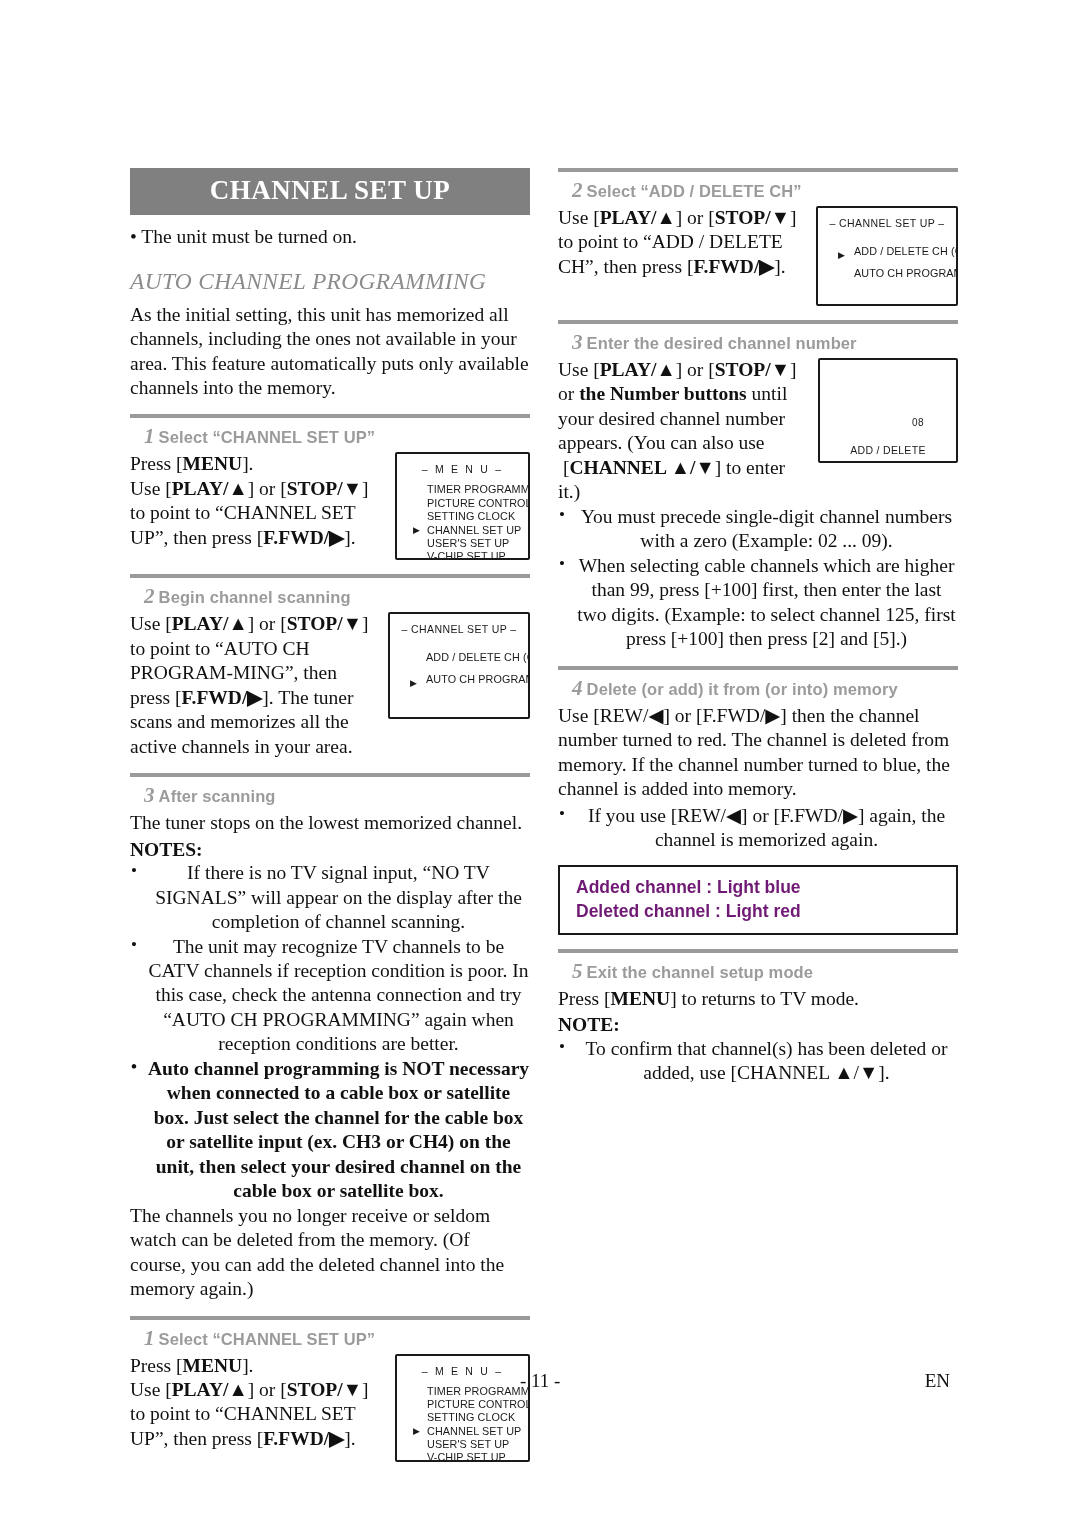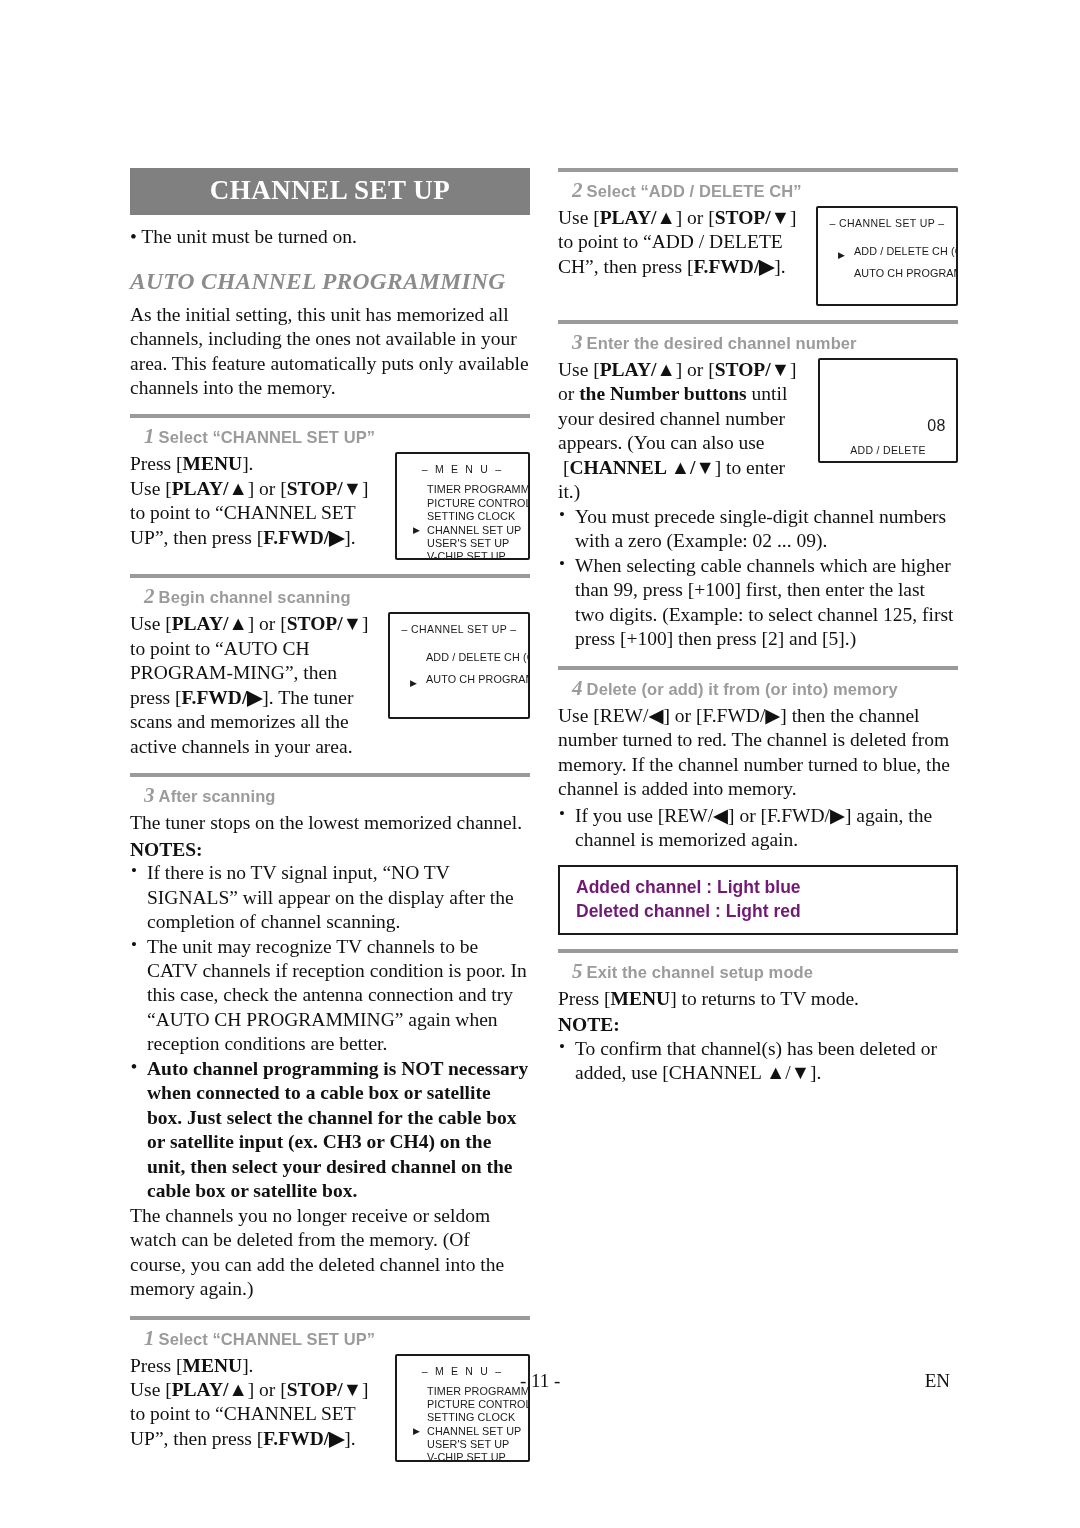--- a/index.html
+++ b/index.html
@@ -56,21 +56,21 @@
     font-size: 19.5px;
     line-height: 1.26;
     margin: 0;
     text-indent: -12px;
     padding-left: 12px;
   }
 
   
   .subhead {
     font-family: "Liberation Serif", serif;
-    font-weight: bold;
+    font-weight: normal;
     font-style: italic;
     font-size: 23.5px;
     color: #8c8c8c;
     letter-spacing: 0.3px;
     margin: 18px 0 8px 0;
   }
 
   
   .para {
     font-size: 19.5px;
@@ -117,20 +117,21 @@
   .notes-label {
     font-weight: bold;
     font-size: 19.5px;
     line-height: 1.2;
     margin: 0;
   }
   ul.notes {
     list-style: none;
     margin: 0;
     padding: 0;
+    text-align: center;
   }
   ul.notes li {
     font-size: 19.5px;
     line-height: 1.255;
     position: relative;
     padding-left: 17px;
     margin-bottom: 0px;
   }
   ul.notes li::before {
     content: "\2022";
@@ -181,23 +182,23 @@
   .menu-list.wide {
     padding-left: 36px;
     font-size: 10.8px;
     line-height: 2.0;
     margin-top: 12px;
   }
   .menu-list.wide li.sel::before { left: -16px; top: 5px; }
 
   .screen-num {
     position: absolute;
-    right: 10px;
+    right: 32px;
     top: 57px;
-    font-size: 16px;
+    font-size: 10px;
     letter-spacing: 0.5px;
   }
   .screen-sub {
     position: absolute;
     left: 0; right: 0;
     top: 84px;
     text-align: center;
     font-size: 10.5px;
     letter-spacing: 0.3px;
   }

